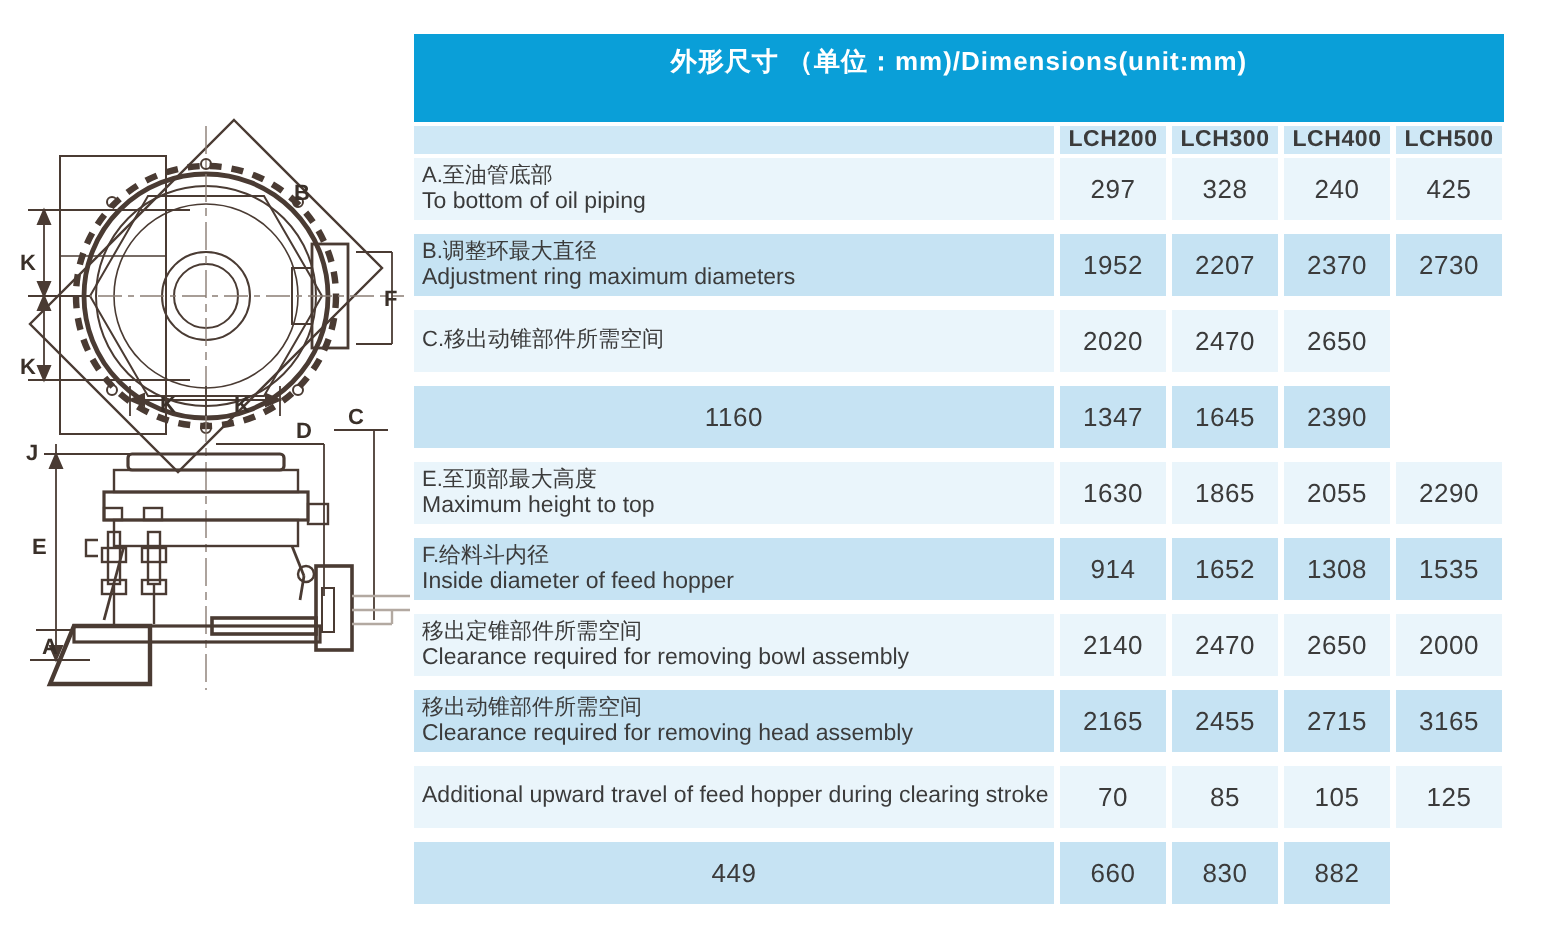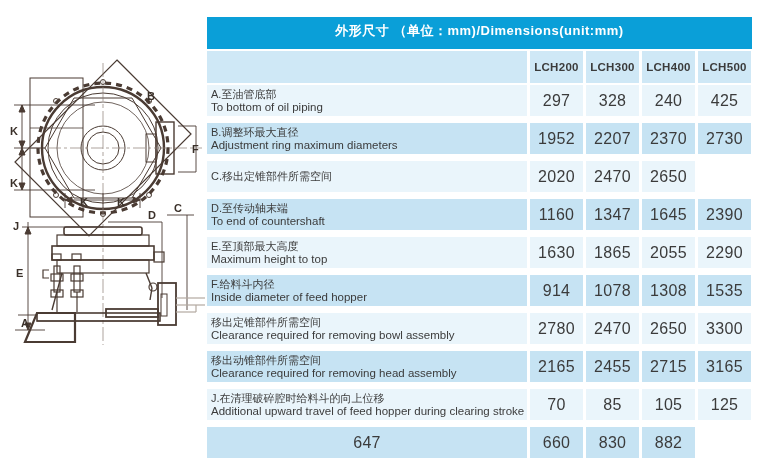--- a/index.html
+++ b/index.html
@@ -8,39 +8,39 @@
     font-family:"Liberation Sans", sans-serif;overflow:hidden;
     color:var(--text,#3b3b3b);
   }
   
   .drawing{position:absolute;left:0;top:38px;width:210px;height:420px;}
   .drawing svg{display:block;}
   .dim-label{font-family:"Liberation Sans",sans-serif;font-size:11px;font-weight:bold;fill:#3a3029;}
   
   .spec-table{position:absolute;left:207px;top:17px;width:545px;}
   .title-bar{
-    height:32px;line-height:28px;background:var(--header_bg,#0a9fd8);
+    height:44px;line-height:28px;background:var(--header_bg,#0a9fd8);
     color:var(--header_text,#ffffff);font-size:13px;font-weight:bold;
     text-align:center;margin-bottom:2px;letter-spacing:.5px;
   }
   .t-row{
     display:grid;grid-template-columns:320px 53px 53px 53px 53px;
     column-gap:3px;margin-bottom:7px;
   }
   .t-row .cell{display:flex;flex-direction:column;justify-content:center;}
-  .head-row{height:32px;margin-bottom:2px;}
+  .head-row{height:14px;margin-bottom:2px;}
   .head-row .cell{background:var(--colhead_bg,#cfe8f6);}
   .head-row .num{font-weight:bold;font-size:11.5px;}
   .data-row{height:31px;}
   .t-row.light .cell{background:var(--row_light,#eaf5fb);}
   .t-row.dark  .cell{background:var(--row_dark,#c6e3f3);}
   .label-cell{padding-left:4px;}
   .label-cell .zh{font-size:11px;line-height:13px;}
   .label-cell .en{font-size:11.5px;line-height:13px;}
-  .num{align-items:center;text-align:center;font-size:16px;letter-spacing:.3px;}
+  .num{align-items:center;text-align:center;font-size:13px;letter-spacing:.3px;}
 </style>
 </head>
 <body>
 
 <div class="drawing">
   <svg width="210" height="420" viewBox="0 0 210 420">
     <g stroke="#4a3b33" fill="none" stroke-width="1">
 
       <g>
 
@@ -193,32 +193,28 @@
       <div class="en">Adjustment ring maximum diameters</div>
     </div>
     <div class="cell num">1952</div>
     <div class="cell num">2207</div>
     <div class="cell num">2370</div>
     <div class="cell num">2730</div>
   </div>
 
   <div class="t-row data-row light">
     <div class="cell label-cell">
-      <div class="zh">C.移出定锥部件所需空间</div>
+      <div class="zh">C.移出动锥部件所需空间</div>
     </div>
     <div class="cell num">2020</div>
     <div class="cell num">2470</div>
     <div class="cell num">2650</div>
   </div>
 
   <div class="t-row data-row dark">
-    <div class="cell label-cell">
-      <div class="zh">D.至传动轴末端</div>
-      <div class="en">To end of countershaft</div>
-    </div>
     <div class="cell num">1160</div>
     <div class="cell num">1347</div>
     <div class="cell num">1645</div>
     <div class="cell num">2390</div>
   </div>
 
   <div class="t-row data-row light">
     <div class="cell label-cell">
       <div class="zh">E.至顶部最大高度</div>
       <div class="en">Maximum height to top</div>
@@ -228,59 +224,58 @@
     <div class="cell num">2055</div>
     <div class="cell num">2290</div>
   </div>
 
   <div class="t-row data-row dark">
     <div class="cell label-cell">
       <div class="zh">F.给料斗内径</div>
       <div class="en">Inside diameter of feed hopper</div>
     </div>
     <div class="cell num">914</div>
-    <div class="cell num">1078</div>
+    <div class="cell num">1652</div>
     <div class="cell num">1308</div>
     <div class="cell num">1535</div>
   </div>
 
   <div class="t-row data-row light">
     <div class="cell label-cell">
       <div class="zh">移出定锥部件所需空间</div>
       <div class="en">Clearance required for removing bowl assembly</div>
     </div>
-    <div class="cell num">2780</div>
+    <div class="cell num">2140</div>
     <div class="cell num">2470</div>
     <div class="cell num">2650</div>
-    <div class="cell num">3300</div>
+    <div class="cell num">2000</div>
   </div>
 
   <div class="t-row data-row dark">
     <div class="cell label-cell">
       <div class="zh">移出动锥部件所需空间</div>
       <div class="en">Clearance required for removing head assembly</div>
     </div>
     <div class="cell num">2165</div>
     <div class="cell num">2455</div>
     <div class="cell num">2715</div>
     <div class="cell num">3165</div>
   </div>
 
   <div class="t-row data-row light">
     <div class="cell label-cell">
-      <div class="zh">J.在清理破碎腔时给料斗的向上位移</div>
       <div class="en">Additional upward travel of feed hopper during clearing stroke</div>
     </div>
     <div class="cell num">70</div>
     <div class="cell num">85</div>
     <div class="cell num">105</div>
     <div class="cell num">125</div>
   </div>
 
   <div class="t-row data-row dark">
-    <div class="cell num">647</div>
+    <div class="cell num">449</div>
     <div class="cell num">660</div>
     <div class="cell num">830</div>
     <div class="cell num">882</div>
   </div>
 
 </div>
 </div>
 
 </body></html>

